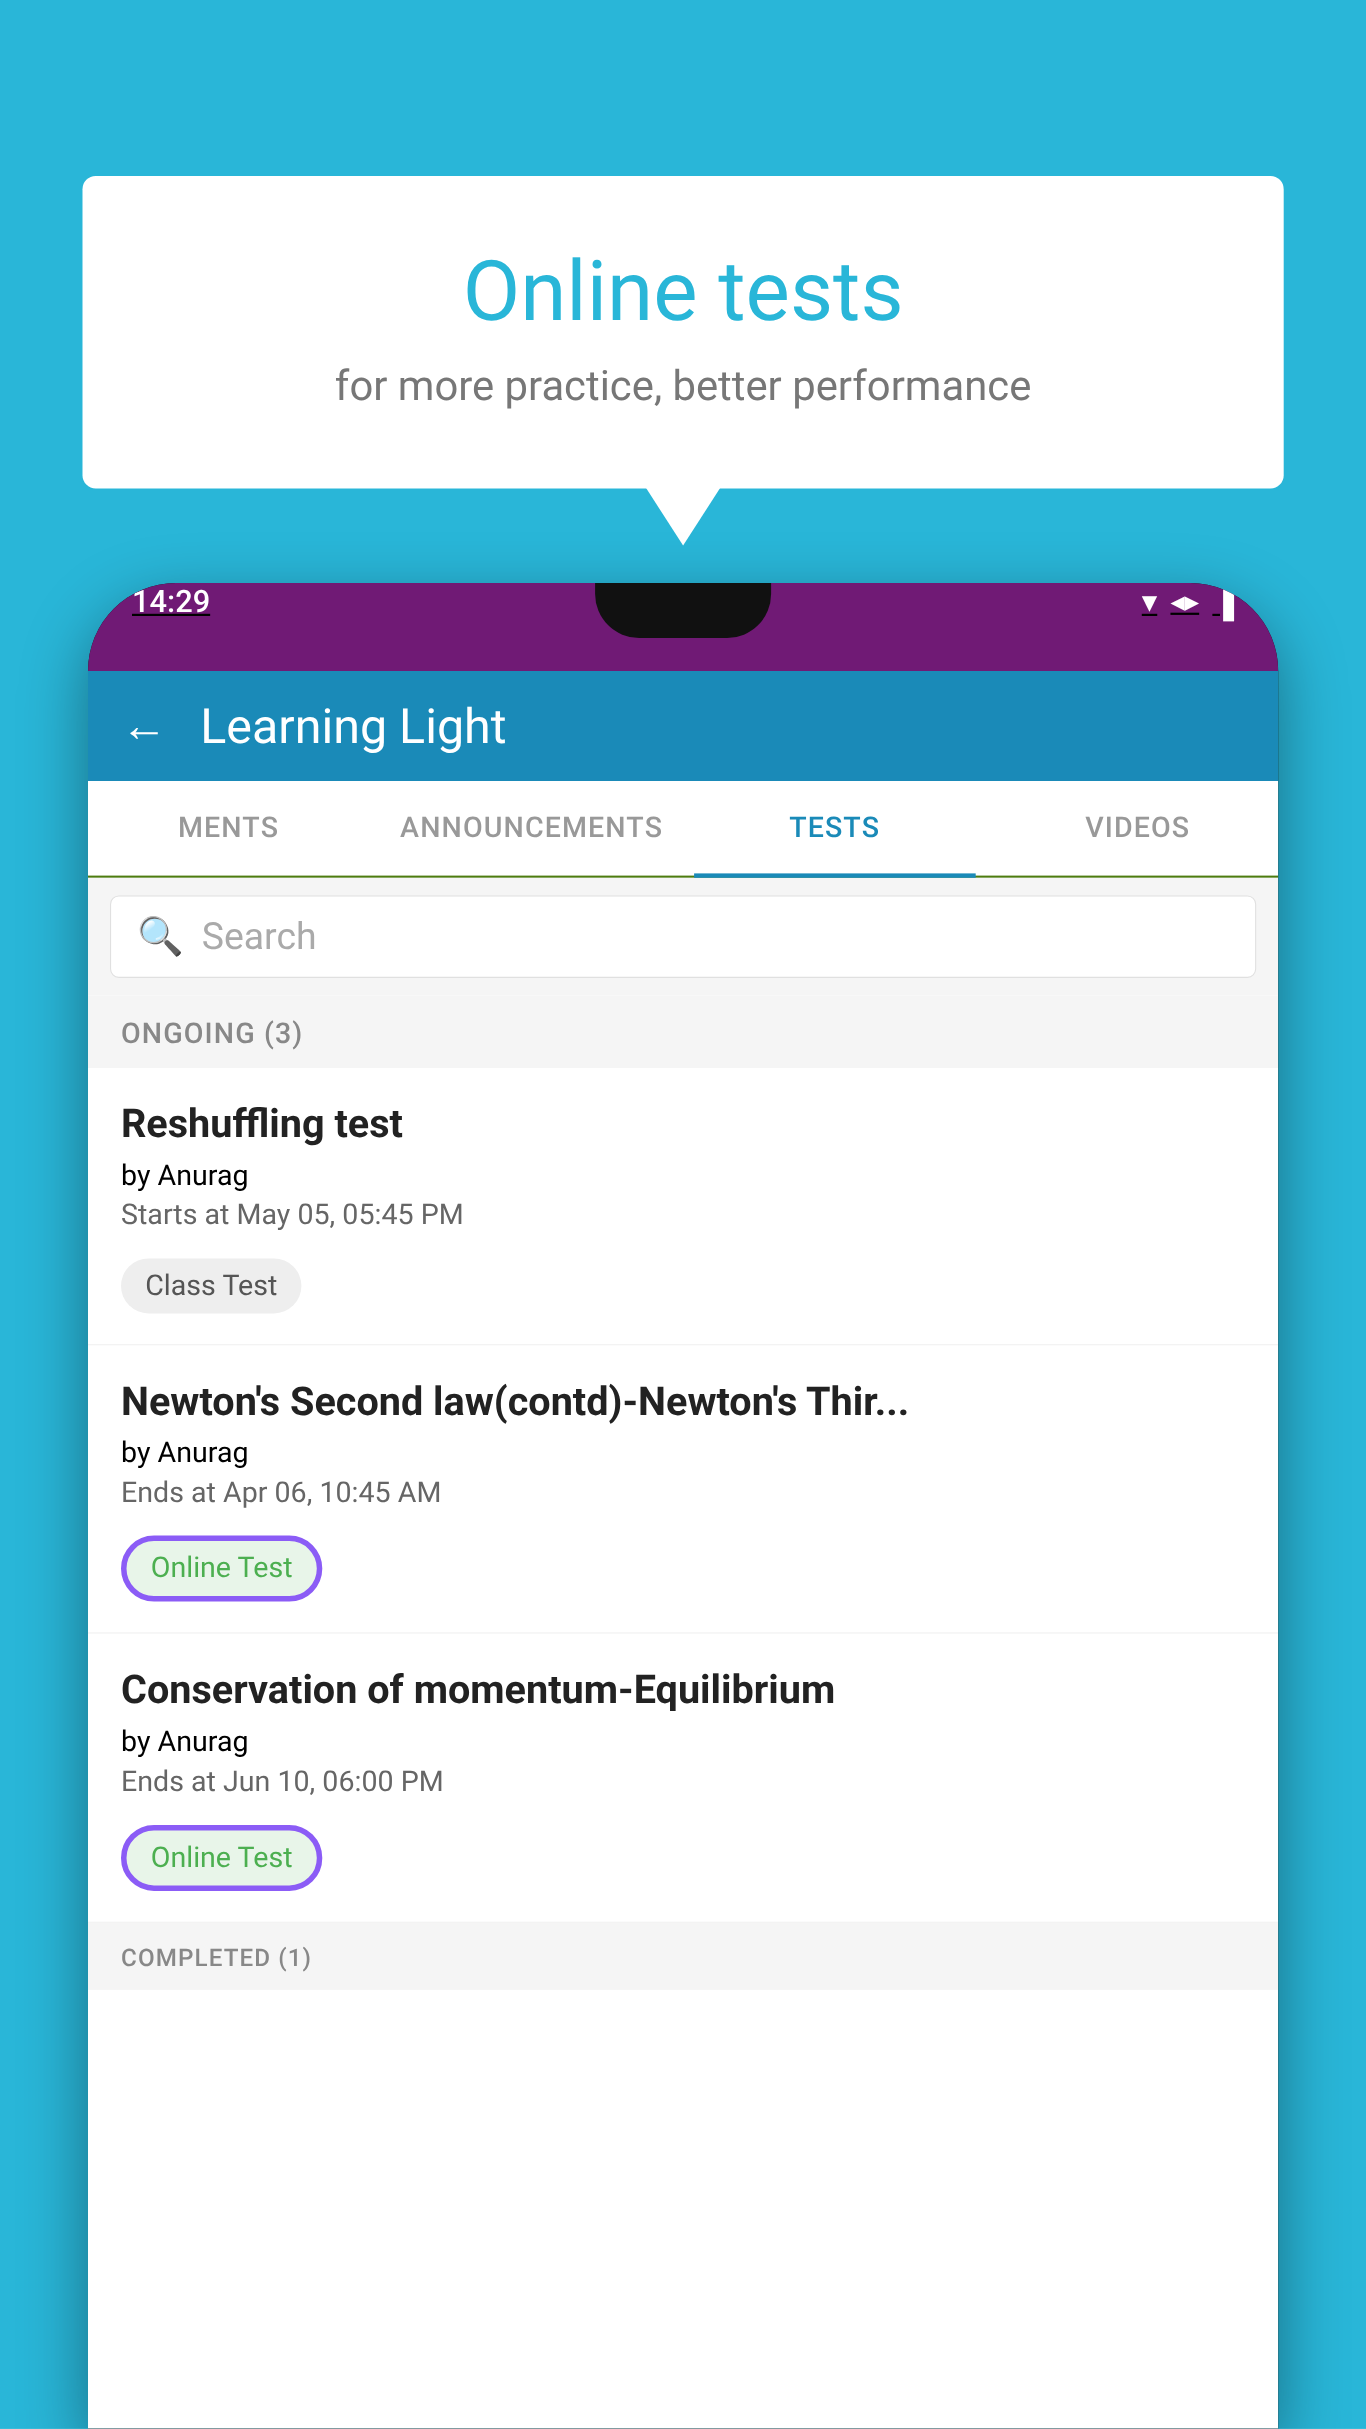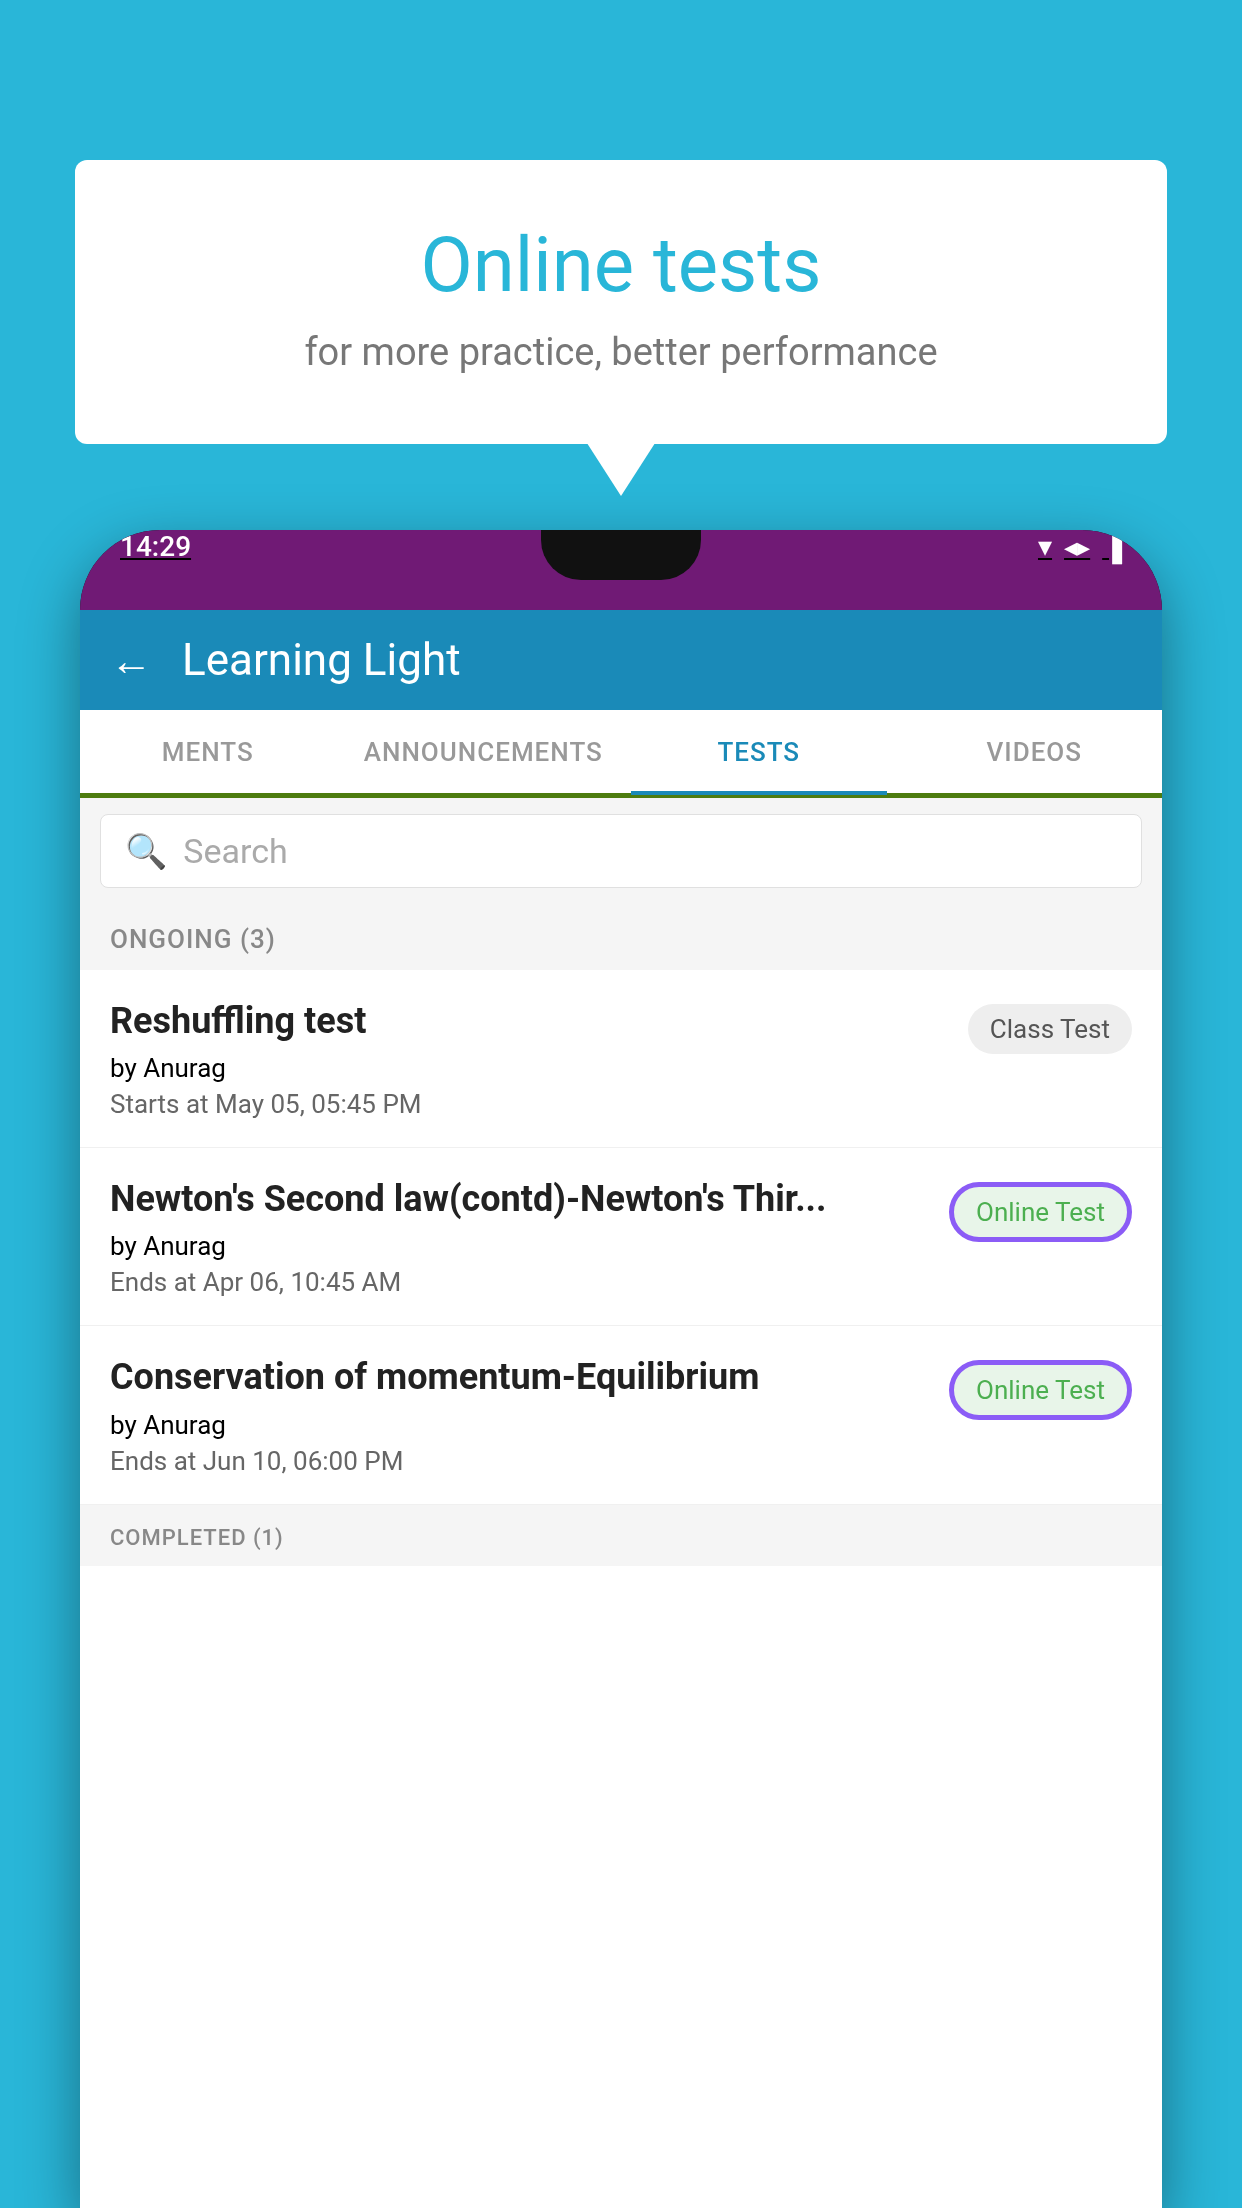--- a/index.html
+++ b/index.html
@@ -128,21 +128,21 @@
     .phone-screen {
       background: white;
       height: calc(100% - 180px);
       overflow: hidden;
     }
 
     
     .tabs {
       display: flex;
       background: white;
-      border-bottom: 5px solid #4d7c0f;
+      border-bottom: 2px solid #4d7c0f;
       height: 88px;
       gap: 20px;
     }
 
     .tab {
       flex: 1;
       display: flex;
       align-items: center;
       justify-content: center;
       font-size: 26px;
@@ -213,20 +213,21 @@
       background: white;
     }
 
     .test-item {
       padding: 30px 30px 28px;
       border-bottom: 1px solid #f0f0f0;
       display: flex;
       align-items: flex-start;
       justify-content: space-between;
       gap: 20px;
+      flex-direction: column;
     }
 
     .test-info {
       flex: 1;
     }
 
     .test-name {
       font-size: 36px;
       font-weight: 700;
       color: #222;

